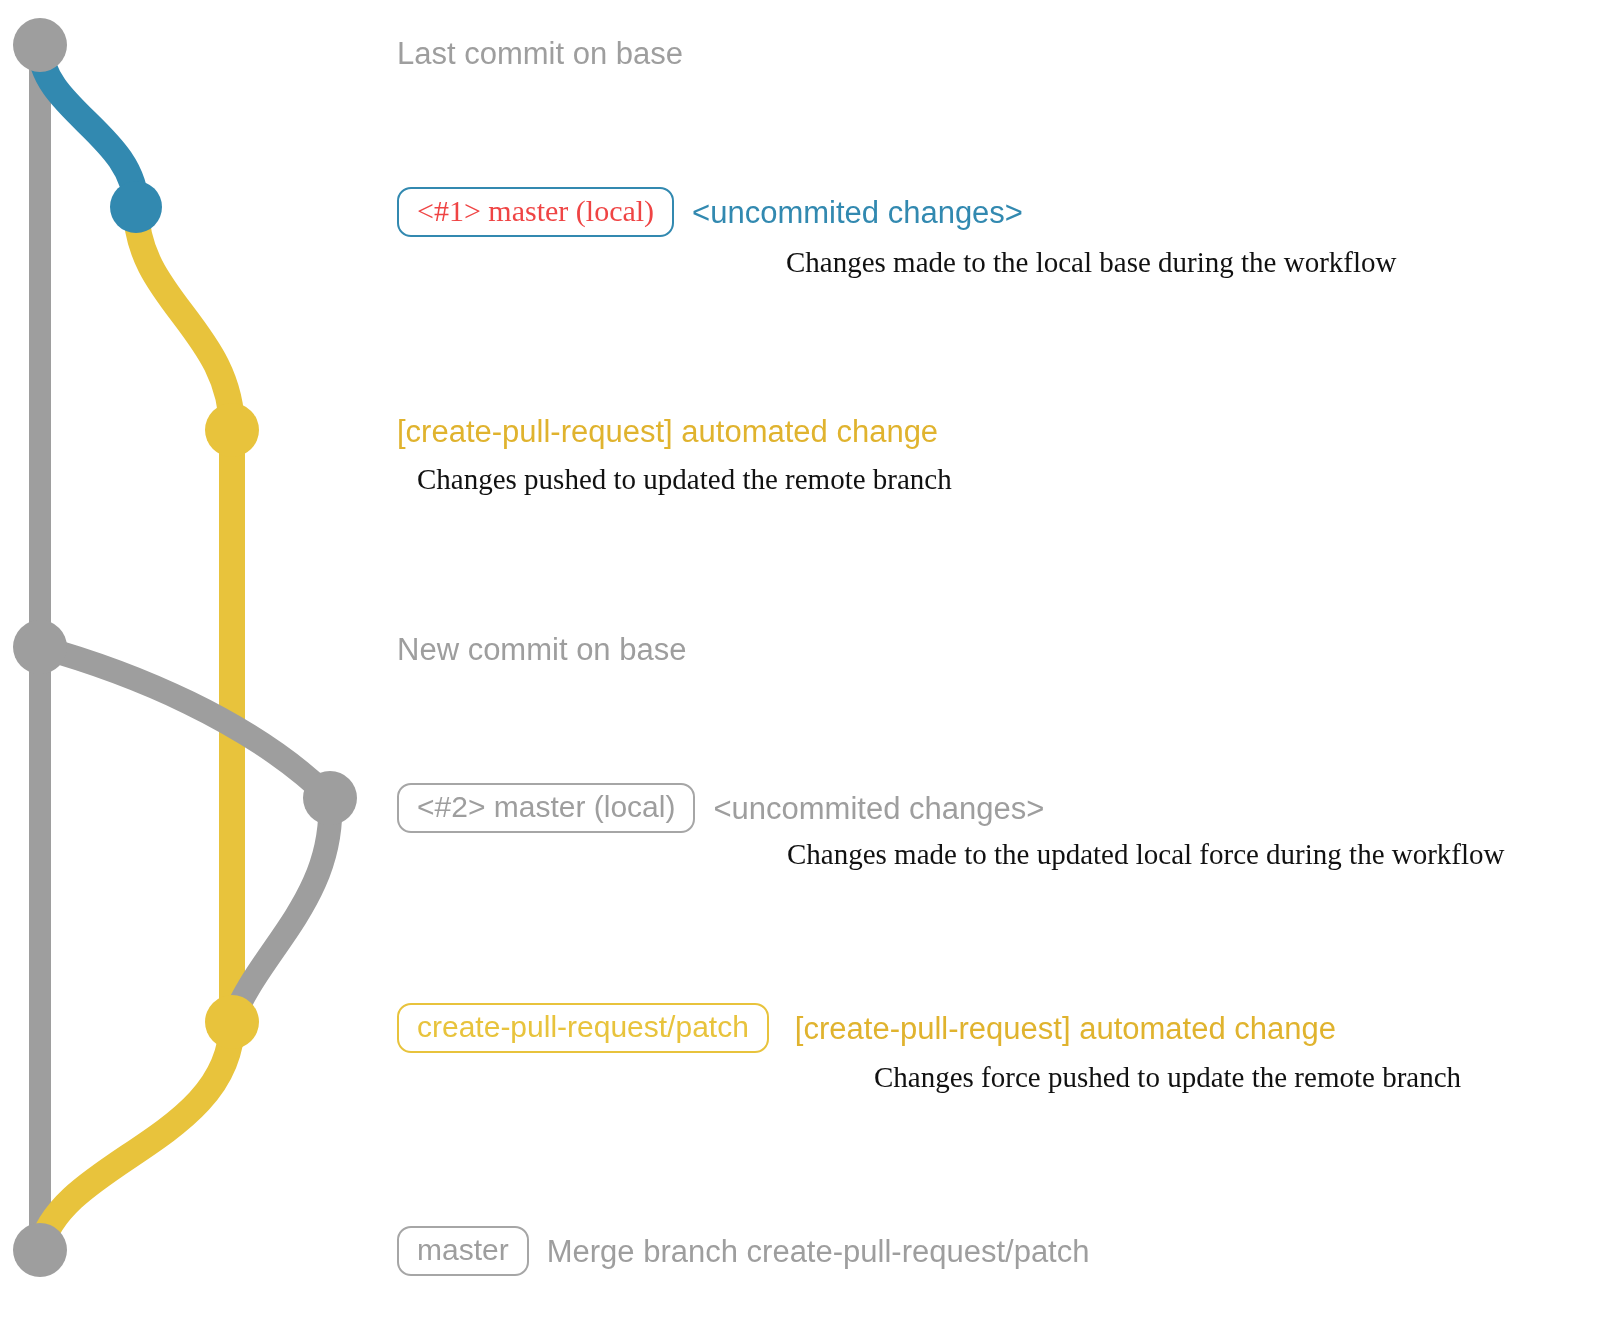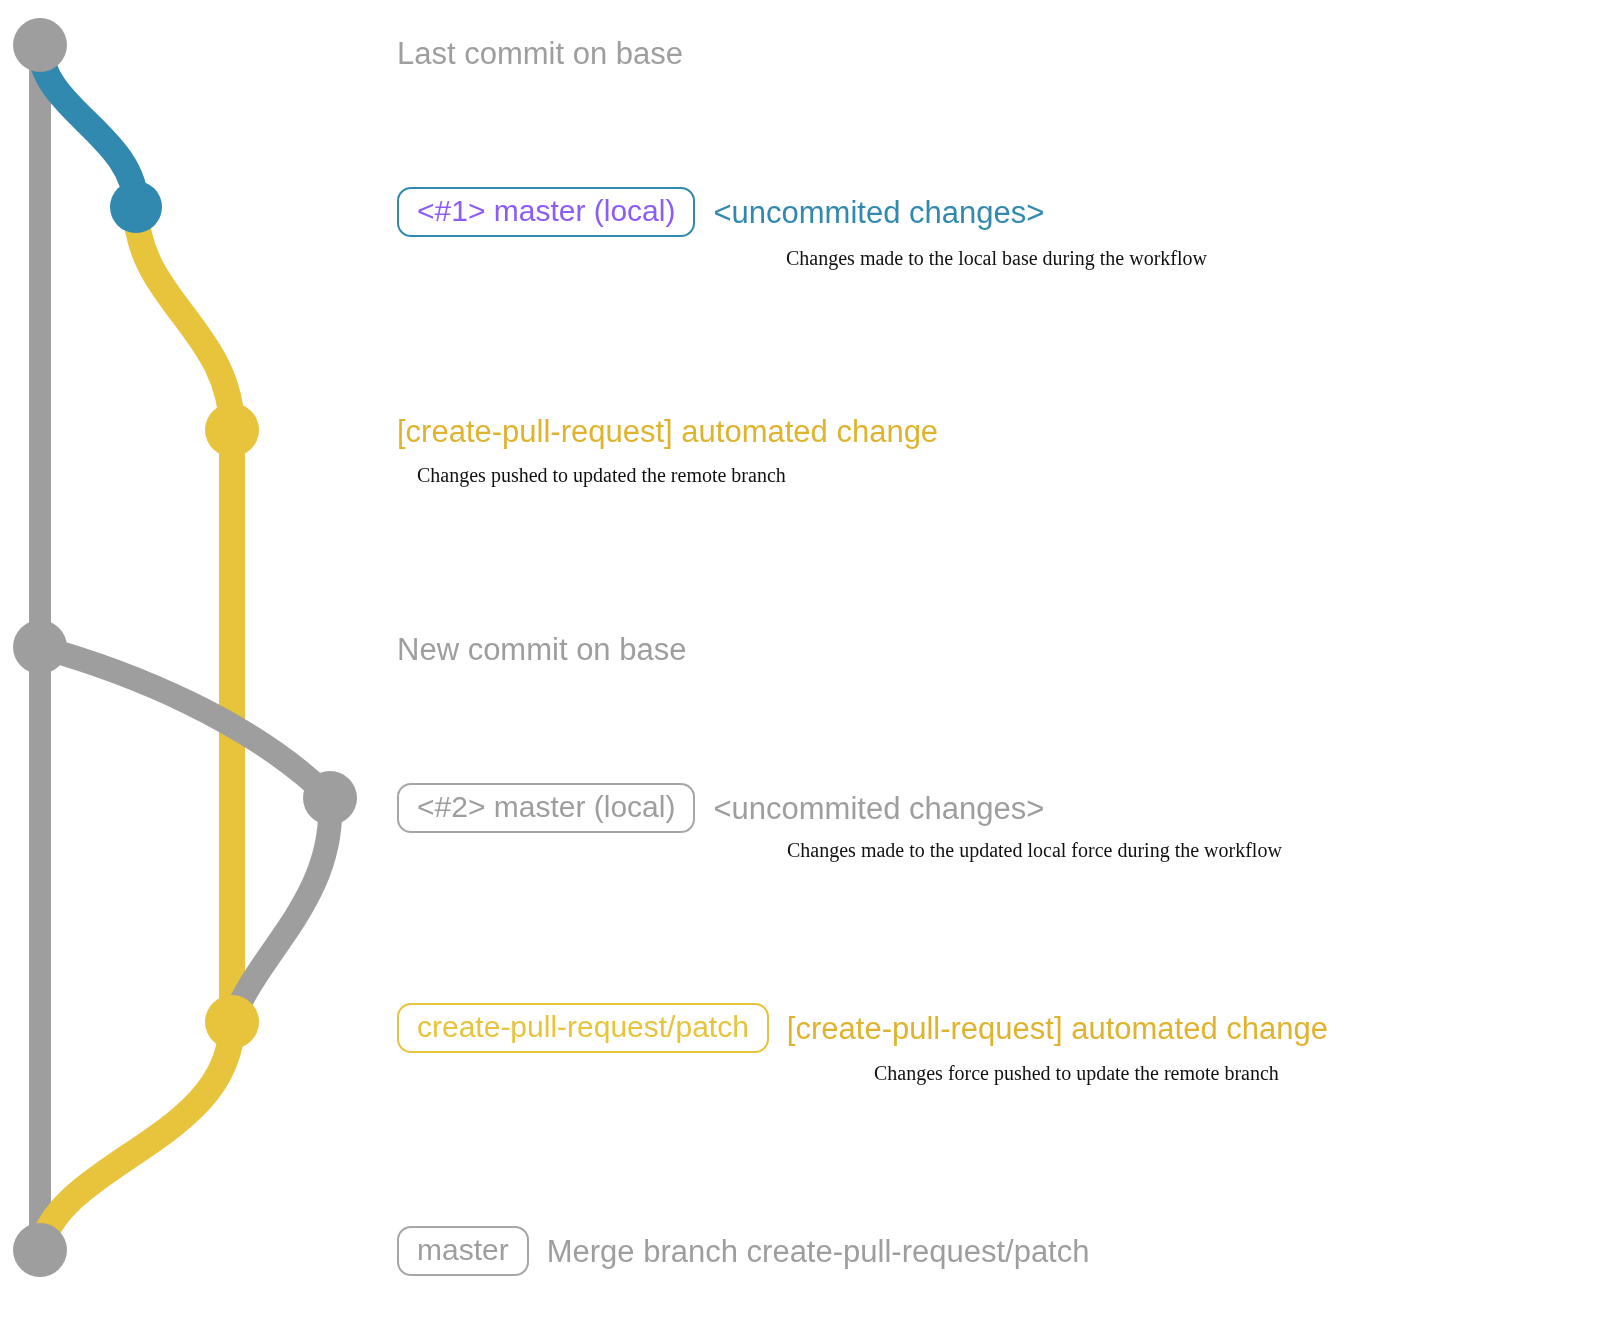--- a/index.html
+++ b/index.html
@@ -47,21 +47,22 @@
     border-radius: 14px;
     padding: 7px 18px 9px 18px;
     font-size: 30px;
     line-height: 1;
     color: #9e9e9e;
     background: #ffffff;
     font-family: "Liberation Sans", sans-serif;
   }
   .badge.blue {
     border-color: #3289b0;
-    color: #8b5cf6;
+    color: #ef4444;
+    font-family: Liberation Serif, serif;
   }
   .badge.yellow {
     border-color: #e8c33c;
     color: #e8c33c;
   }
   .badge.gray {
     border-color: #a6a6a6;
     color: #9e9e9e;
     text-align: right;
   }
@@ -71,21 +72,21 @@
     font-family: "Liberation Sans", sans-serif;
     color: #9e9e9e;
   }
   .subject.blue { color: #3289b0; }
   .subject.yellow { color: #e0b32e; }
   .subject.gray { color: #9e9e9e; }
   .subject.pad { margin-left: 18px; }
   .note {
     position: absolute;
     font-family: "Liberation Serif", serif;
-    font-size: 20px;
+    font-size: 29px;
     line-height: 1;
     color: #111111;
     white-space: nowrap;
   }
   .standalone-label {
     position: absolute;
     font-family: "Liberation Sans", sans-serif;
     font-size: 31px;
     line-height: 1;
     color: #9e9e9e;
@@ -134,21 +135,21 @@
     <div class="note" style="left:417px; top:465px;">Changes pushed to updated the remote branch</div>
 
     <div class="standalone-label" style="left:397px; top:634px;">New commit on base</div>
 
     <div class="row" style="left:397px; top:783px;">
       <span class="badge gray">&lt;#2&gt; master (local)</span>
       <span class="subject gray pad">&lt;uncommited changes&gt;</span>
     </div>
     <div class="note" style="left:787px; top:840px;">Changes made to the updated local force during the workflow</div>
 
-    <div class="row" style="left:397px; top:1003px;">
+    <div class="row" style="left:397px; top:1003px;gap:8px;">
       <span class="badge yellow">create-pull-request/patch</span>
       <span class="subject yellow pad">[create-pull-request] automated change</span>
     </div>
     <div class="note" style="left:874px; top:1063px;">Changes force pushed to update the remote branch</div>
 
     <div class="row" style="left:397px; top:1226px;">
       <span class="badge gray">master</span>
       <span class="subject gray pad">Merge branch create-pull-request/patch</span>
     </div>
 

